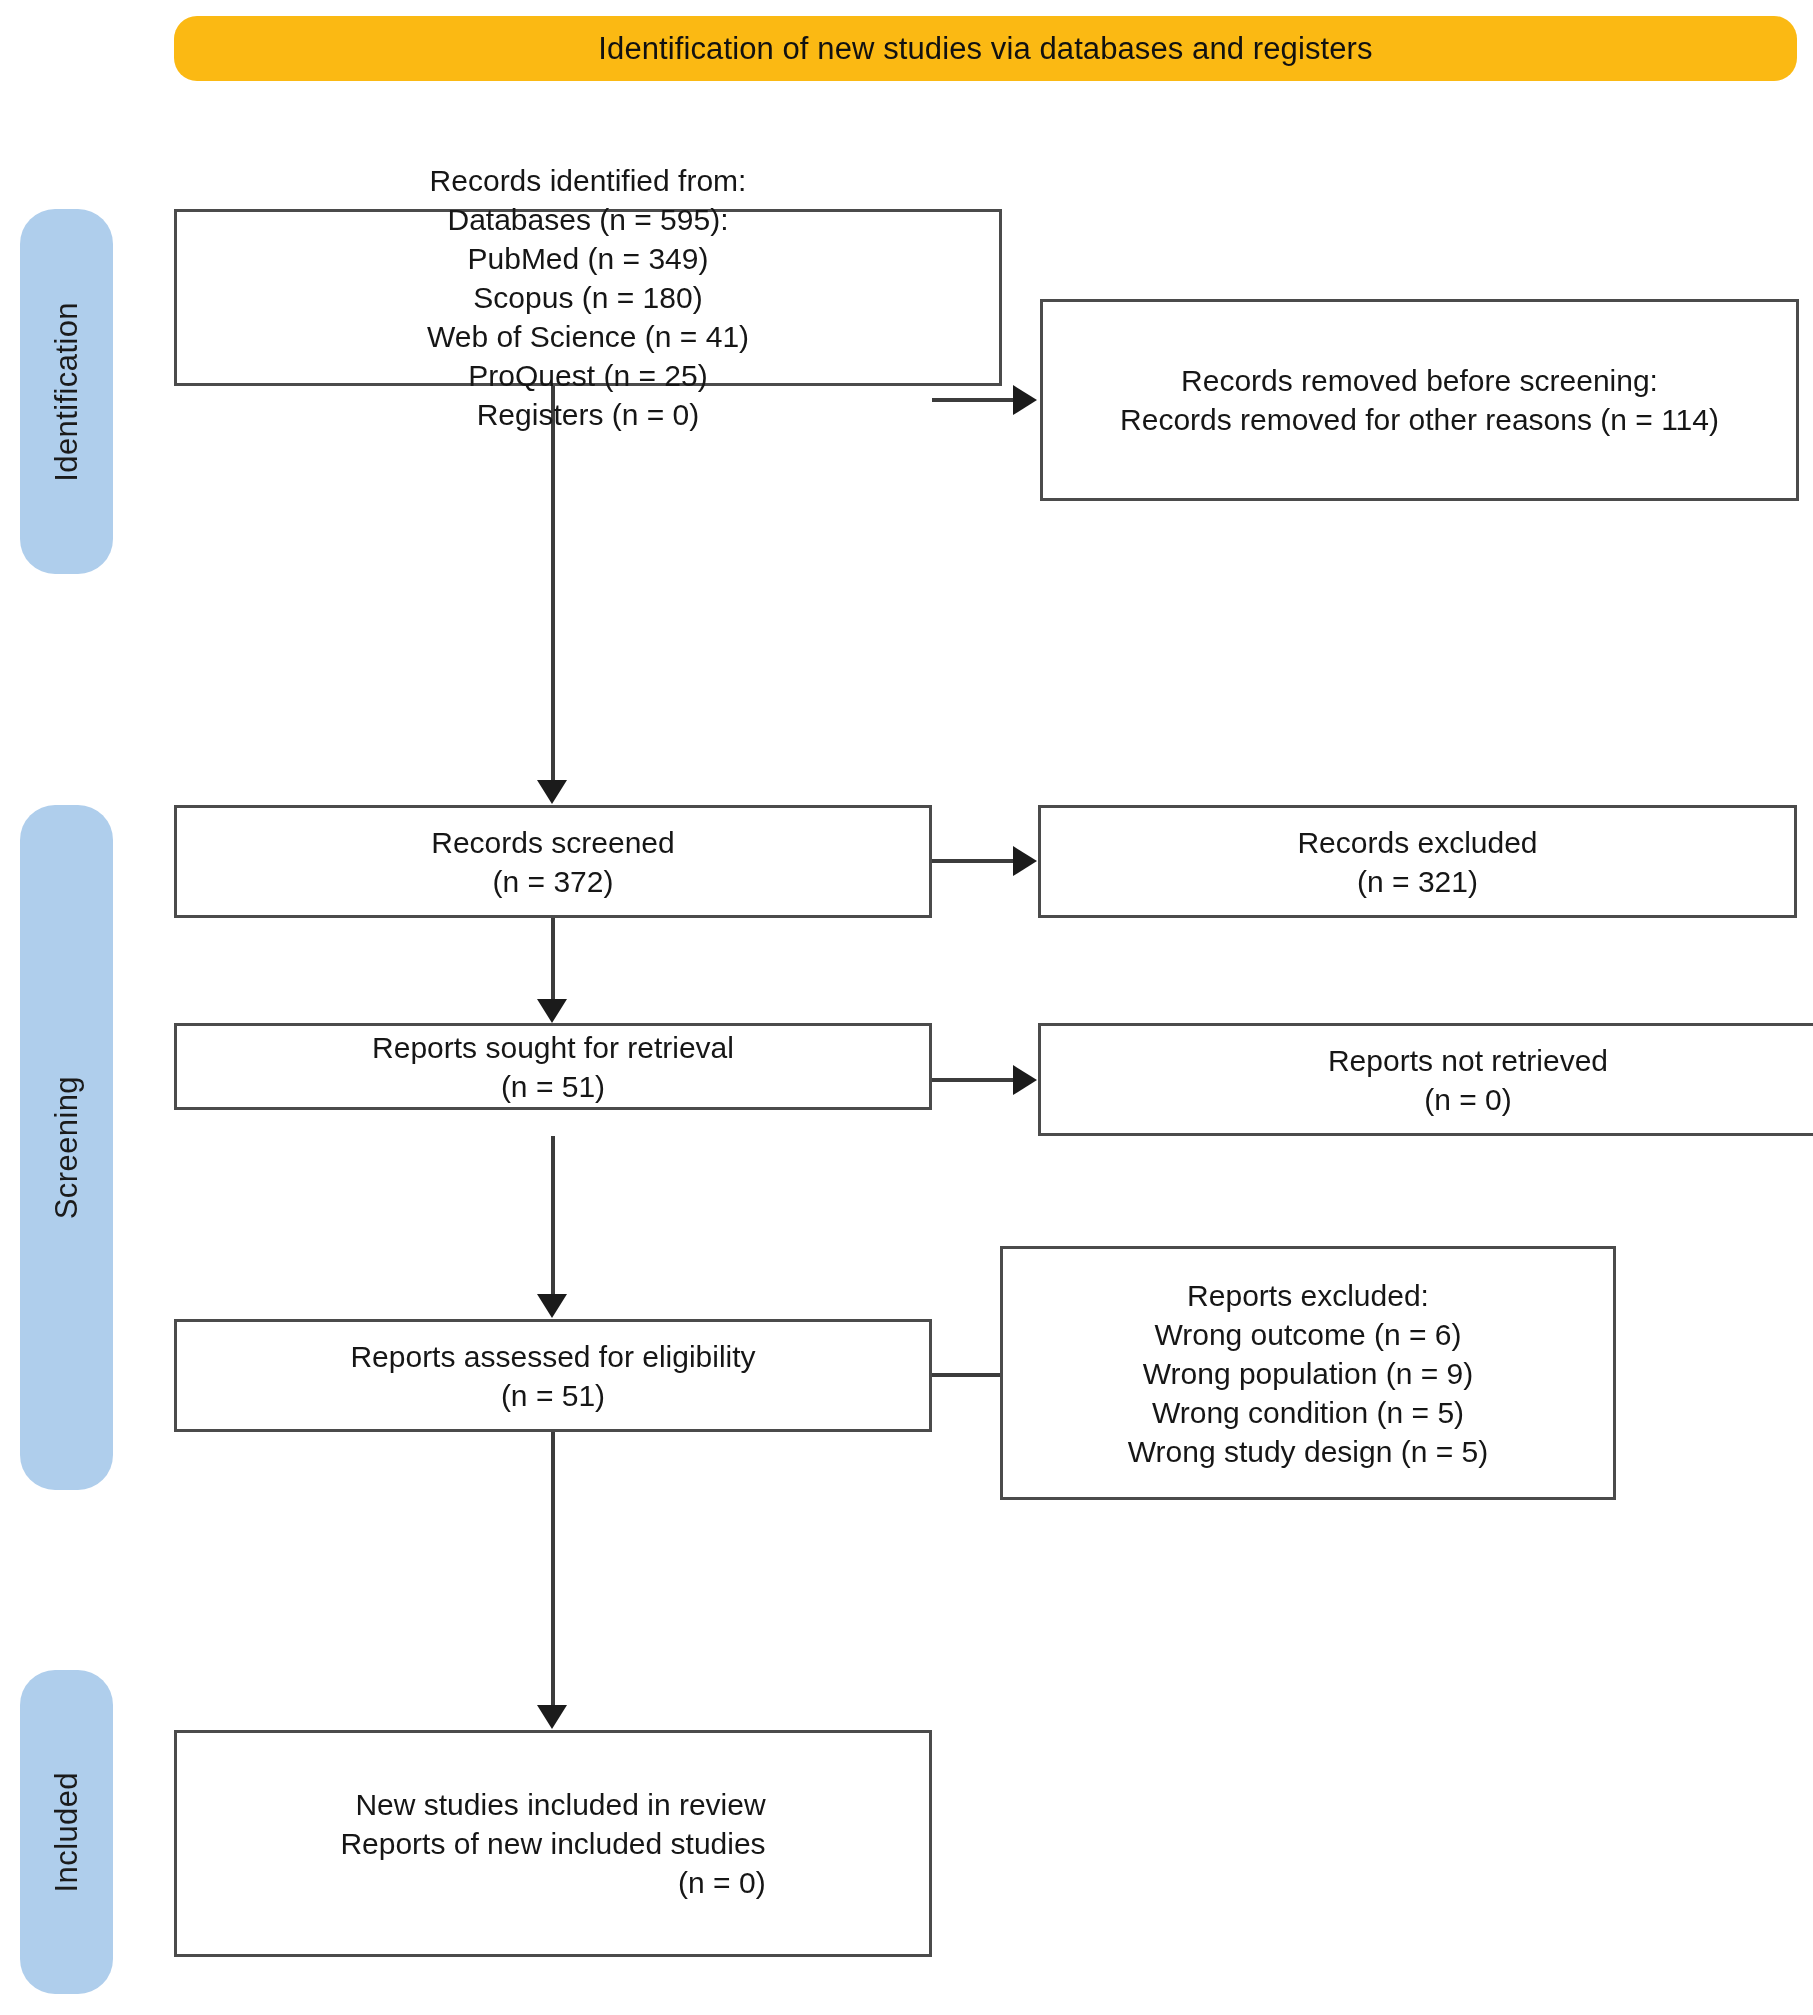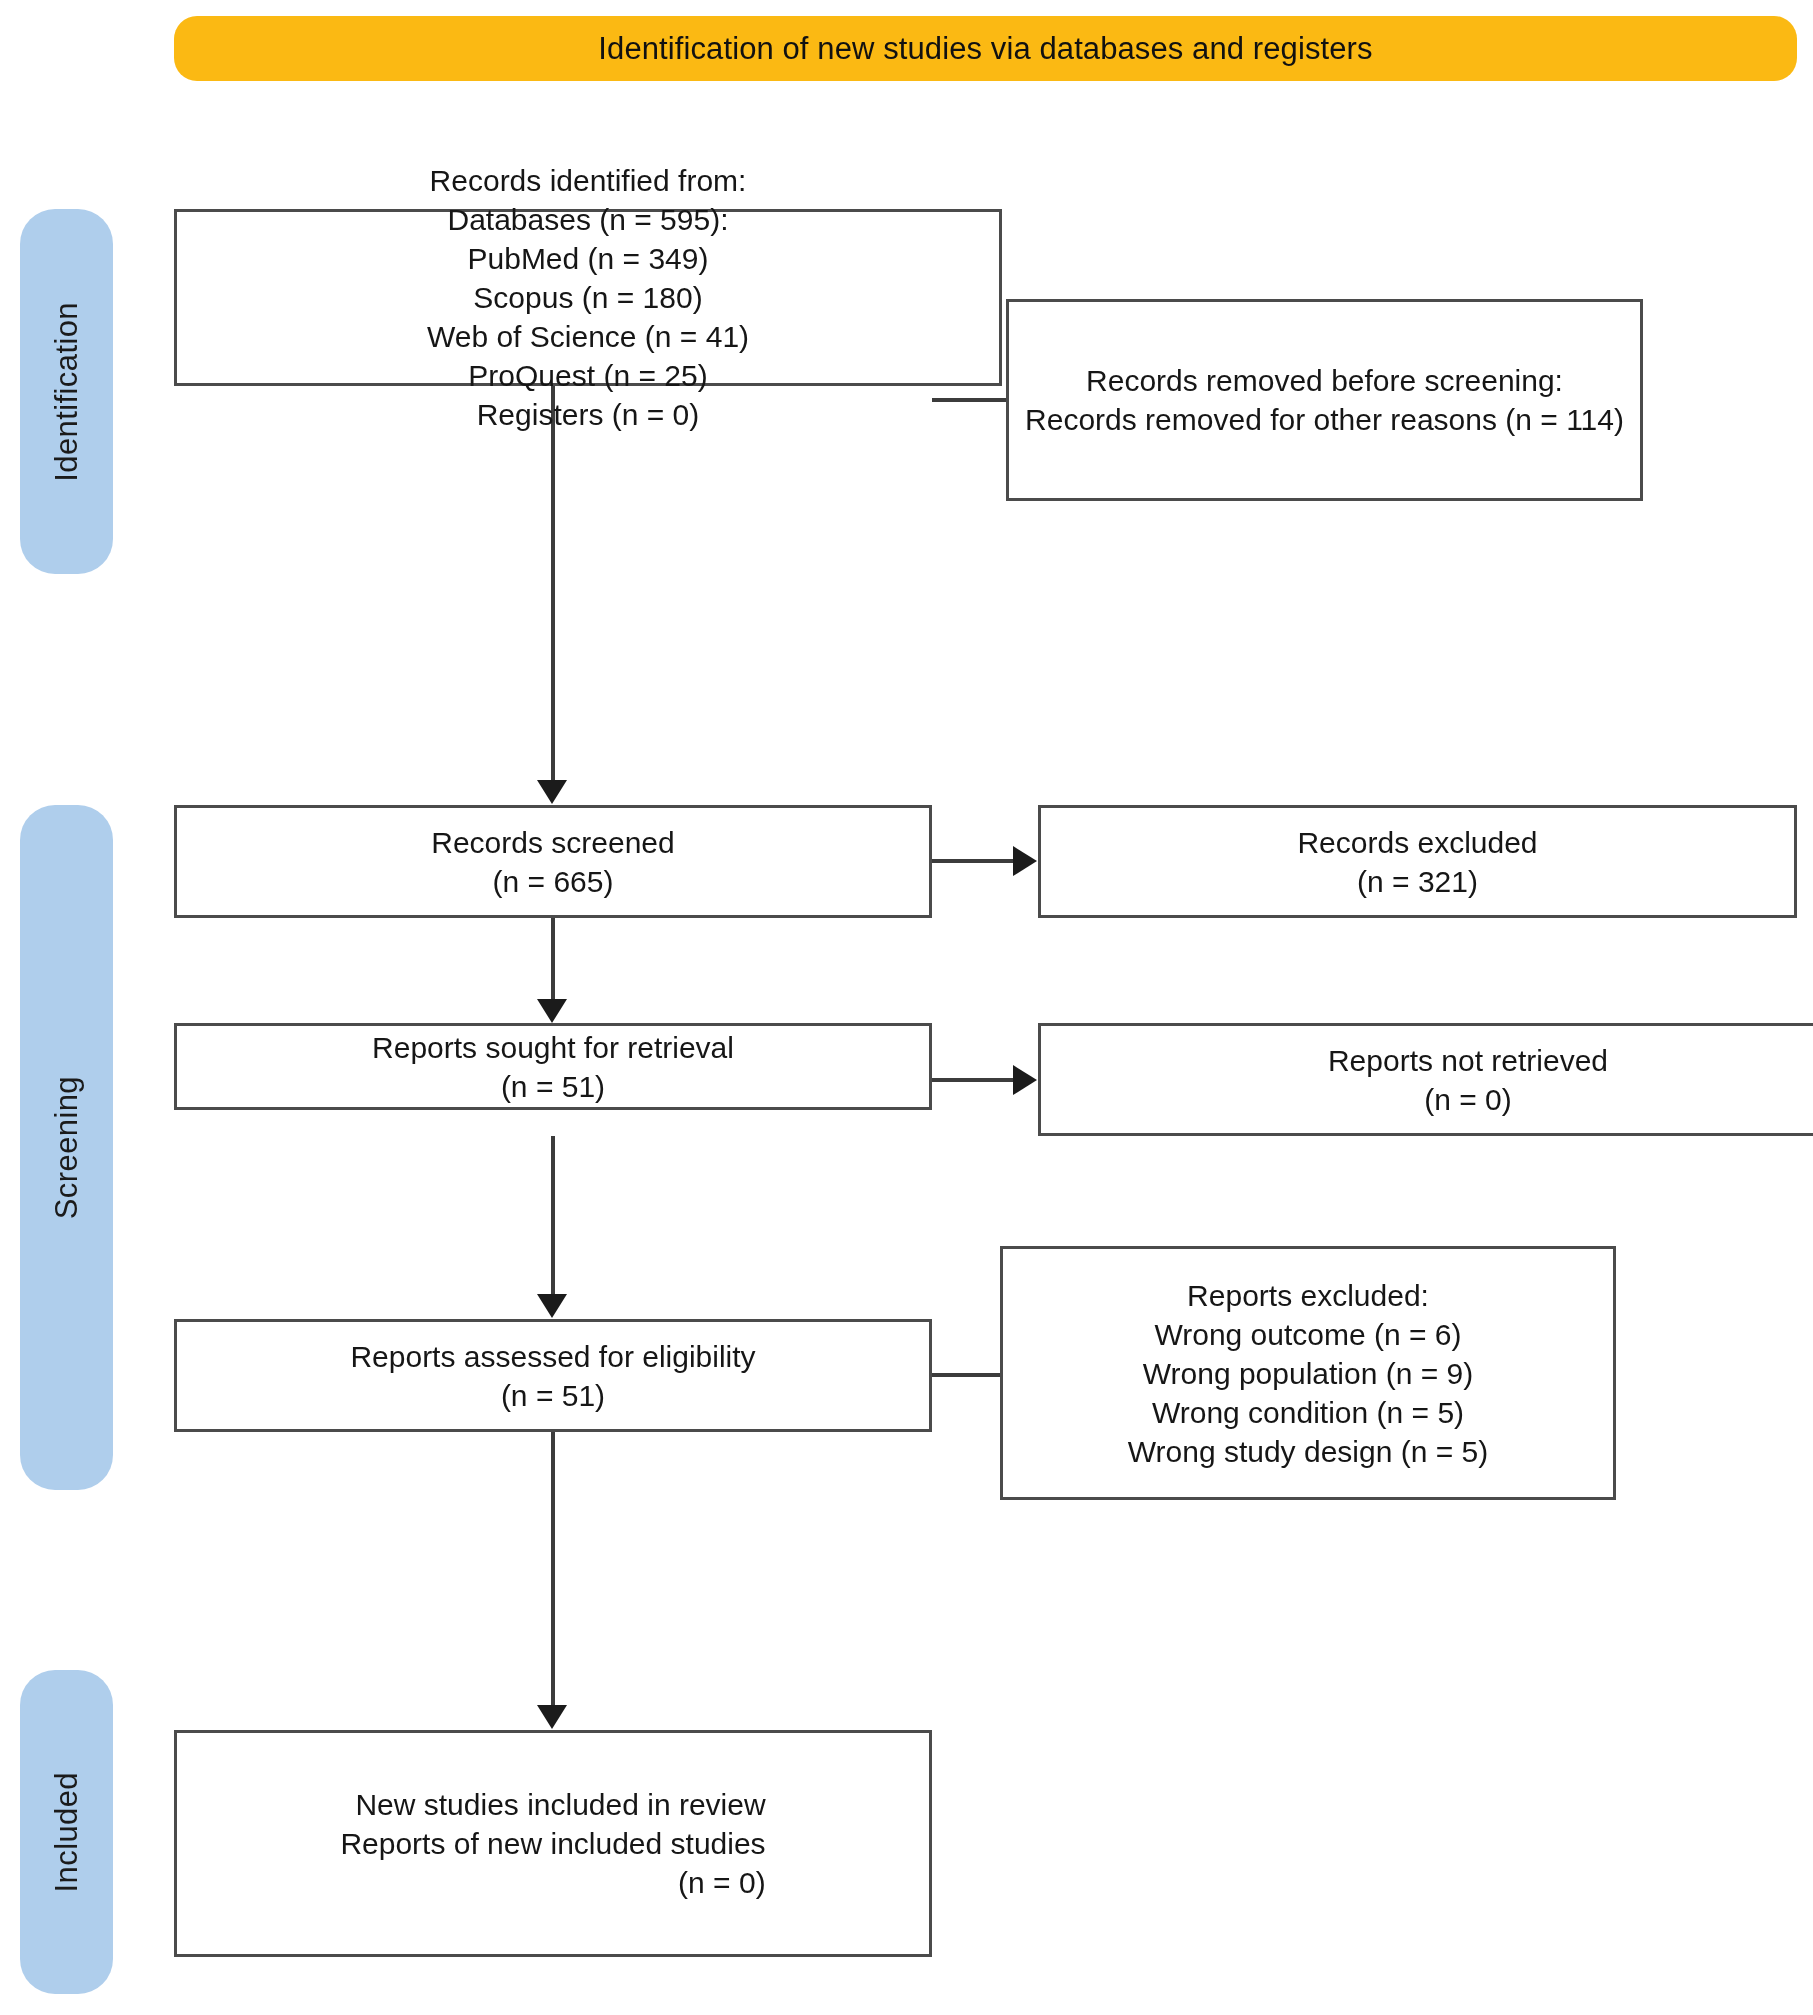--- a/index.html
+++ b/index.html
@@ -83,21 +83,21 @@
   .fbox .lines div.wrap { white-space: normal; }
 
   
   #box-identified        { left: 174px; top: 209px;  width: 828px; height: 177px; }
   #box-screened          { left: 174px; top: 805px; width: 758px; height: 113px; }
   #box-sought            { left: 174px; top: 1023px; width: 758px; height: 87px; }
   #box-assessed          { left: 174px; top: 1319px; width: 758px; height: 113px; }
   #box-included          { left: 174px; top: 1730px; width: 758px; height: 227px; text-align: right; }
 
   
-  #box-removed           { left: 1006px; top: 299px;  width: 637px; height: 202px; }
+  #box-removed           { left: 1040px; top: 299px;  width: 759px; height: 202px; }
   #box-rec-excluded      { left: 1038px; top: 805px; width: 759px; height: 113px; }
   #box-not-retrieved     { left: 1038px; top: 1023px; width: 860px; height: 113px; }
   #box-rep-excluded      { left: 1000px; top: 1246px; width: 616px; height: 254px; }
 
   
   .conn {
     position: absolute;
     background: #3c3c3c;
   }
   .conn.v { width: 3.8px; }
@@ -198,21 +198,21 @@
   <div class="fbox" id="box-removed">
     <div class="lines">
       <div>Records removed before screening:</div>
       <div class="wrap">Records removed for other reasons (n = 114)</div>
     </div>
   </div>
 
   <div class="fbox" id="box-screened">
     <div class="lines">
       <div>Records screened</div>
-      <div>(n = 665)</div>
+      <div>(n = 372)</div>
     </div>
   </div>
 
   <div class="fbox" id="box-rec-excluded">
     <div class="lines">
       <div>Records excluded</div>
       <div>(n = 321)</div>
     </div>
   </div>
 

